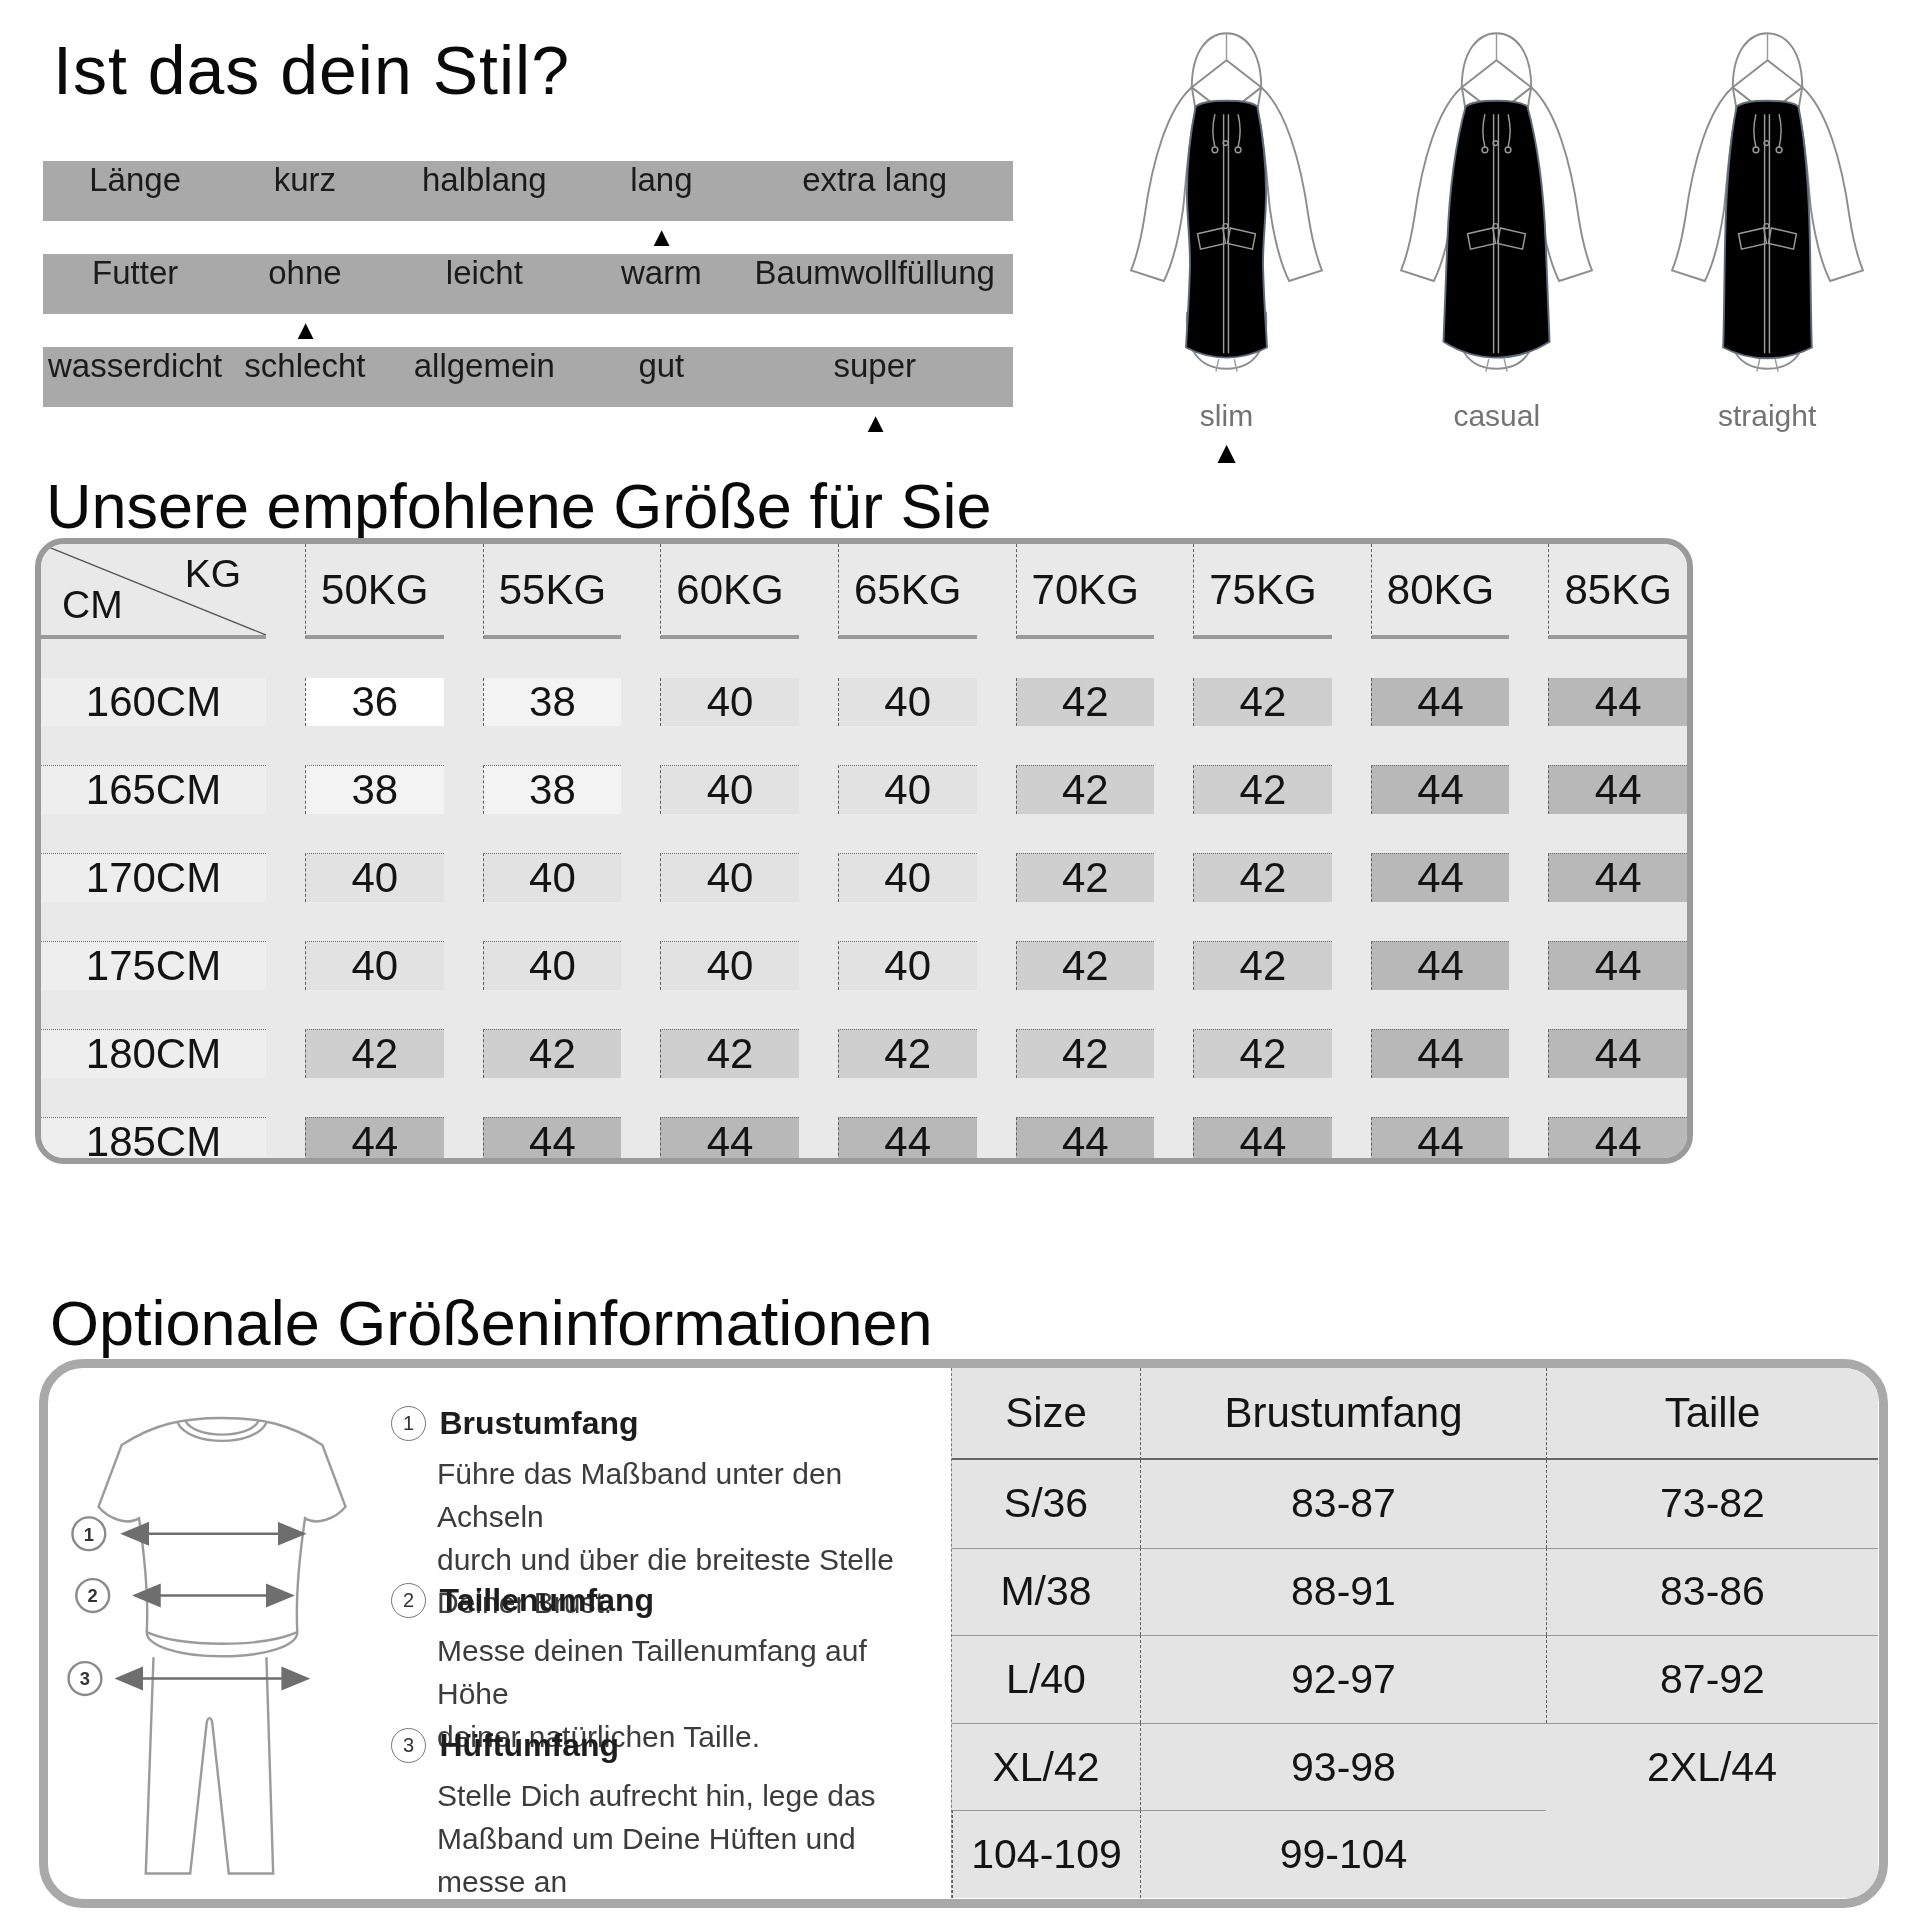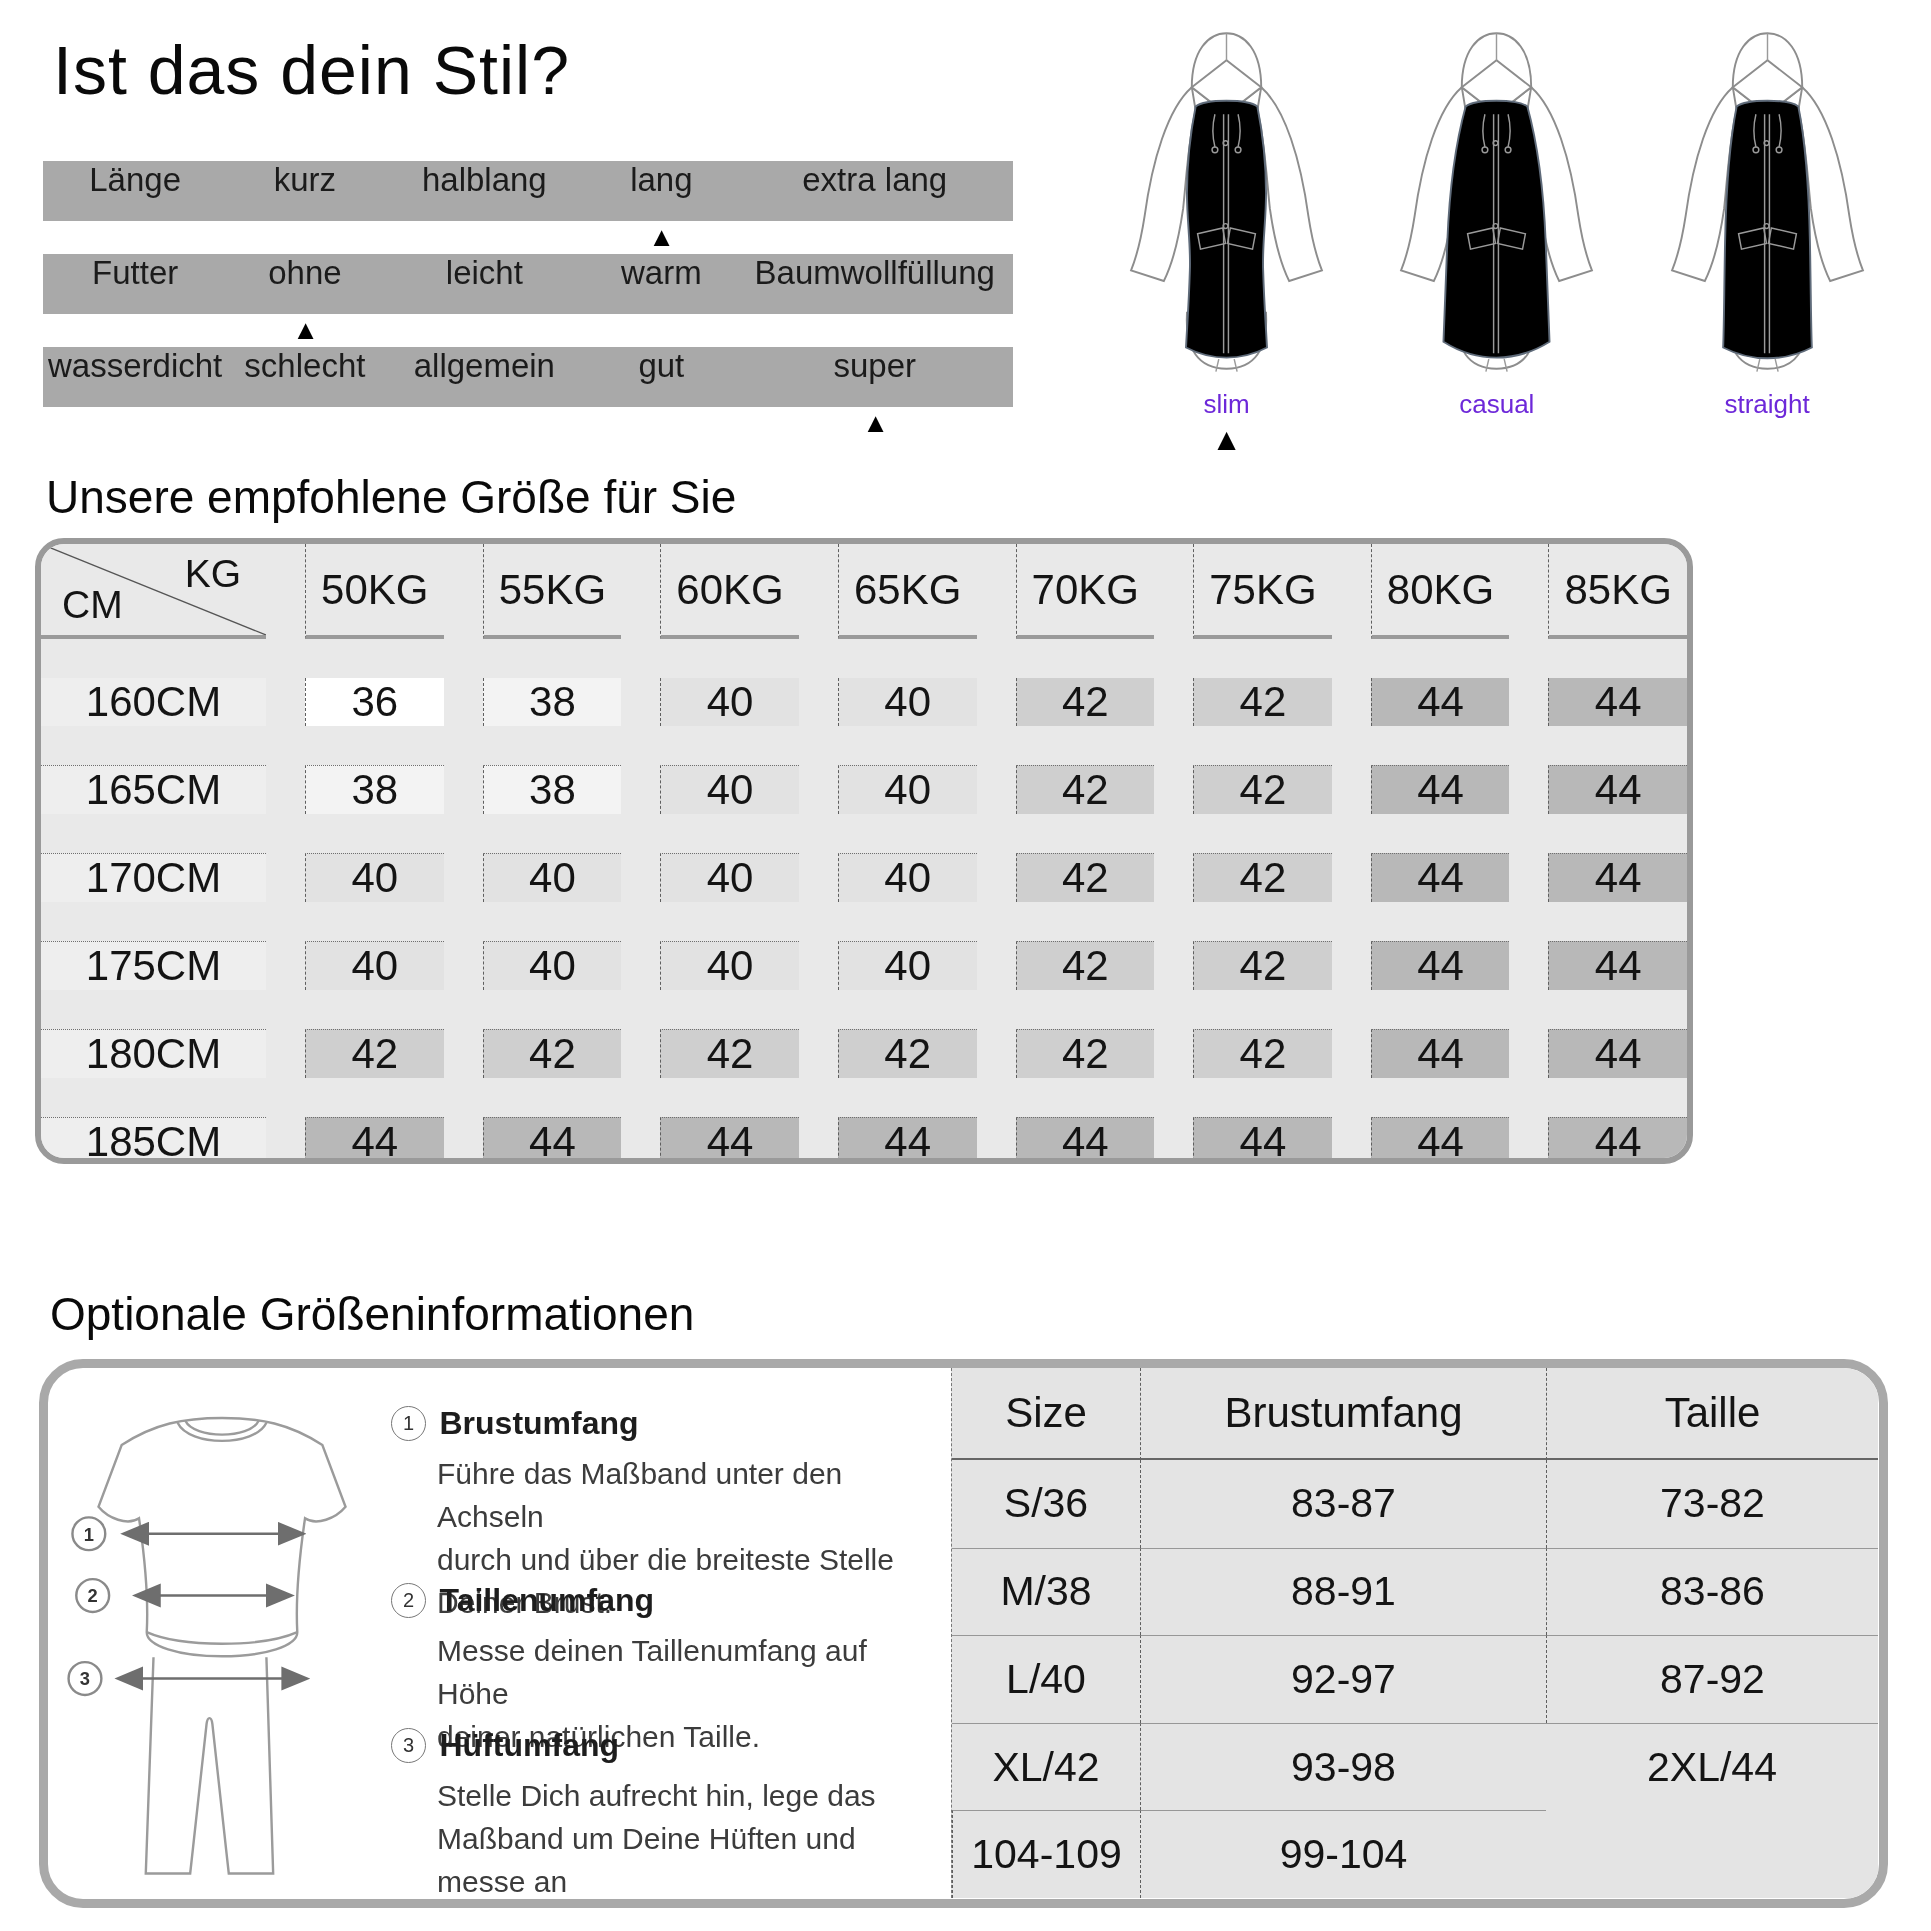--- a/index.html
+++ b/index.html
@@ -4,38 +4,38 @@
 <style>
   html,body { margin:0; padding:0; background:#fff; }
   #page {
     position:relative; width:1931px; height:1931px; overflow:hidden;
     background:#fff; font-family:"Liberation Sans", sans-serif; color:#111;
   }
   .abs { position:absolute; }
 
   
   .h-main  { font-size:68px; letter-spacing:1px; color:#0a0a0a; }
-  .h-sect  { font-size:46px; letter-spacing:0px; color:#0a0a0a; }
+  .h-sect  { font-size:63px; letter-spacing:0px; color:#0a0a0a; }
 
   
   #style-rows { left:43px; top:161px; width:970px; height:266px; }
   .attr-row   { position:relative; height:93px; }
   .attr-bar   { display:flex; height:60px; background:#a9a9a9; }
   .attr-cell  { text-align:center; font-size:33px; color:#1b1b1b; white-space:nowrap; }
   .attr-cell.c0 { width:19%; }
   .attr-cell.c1 { width:16%; }
   .attr-cell.c2 { width:21%; }
   .attr-cell.c3 { width:15.5%; }
   .attr-cell.c4 { width:28.5%; }
   .row-marker { position:absolute; top:60px; height:33px; width:33px; display:flex;
                 align-items:center; justify-content:center; font-size:27px; color:#000; }
 
   
   .fit-block { width:251px; height:434px; text-align:center; }
-  .fit-label { font-size:26px; color:#6d28d9; margin-top:12px; }
+  .fit-label { font-size:30px; color:#737373; margin-top:22px; }
   .fit-marker { font-size:31px; color:#000; margin-top:1.9px; height:39px; }
   .coat-outline { stroke:#8d8d8d; stroke-width:2; fill:#ffffff; }
   .coat-thin    { stroke:#9a9a9a; stroke-width:1.5; fill:none; }
   .coat-body    { stroke:#5f6b7a; stroke-width:2; }
 
   
   #size-table {
     left:35px; top:538px; width:1658px; height:626px;
     border:6.8px solid #9a9a9a; border-radius:29px; overflow:hidden;
     display:grid; grid-template-columns:225px repeat(8, 1fr);

